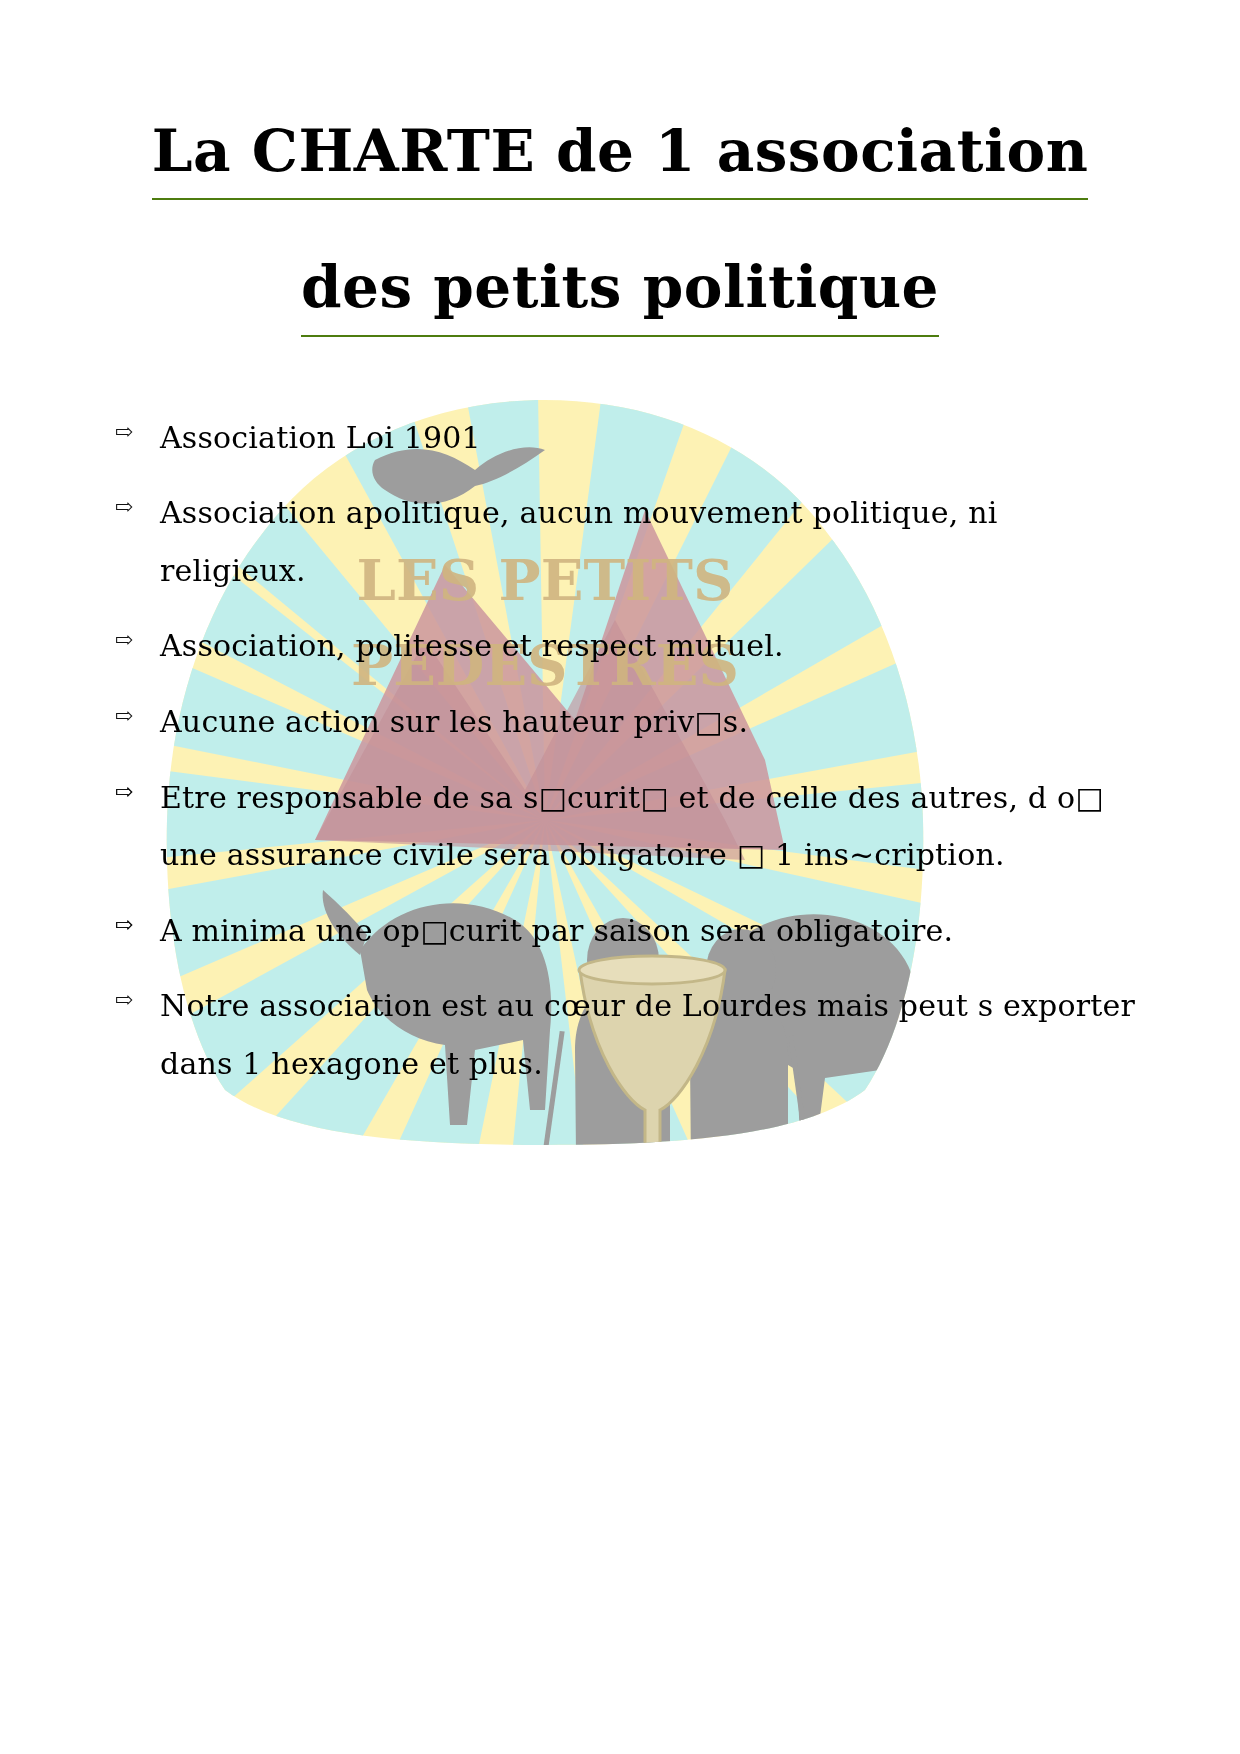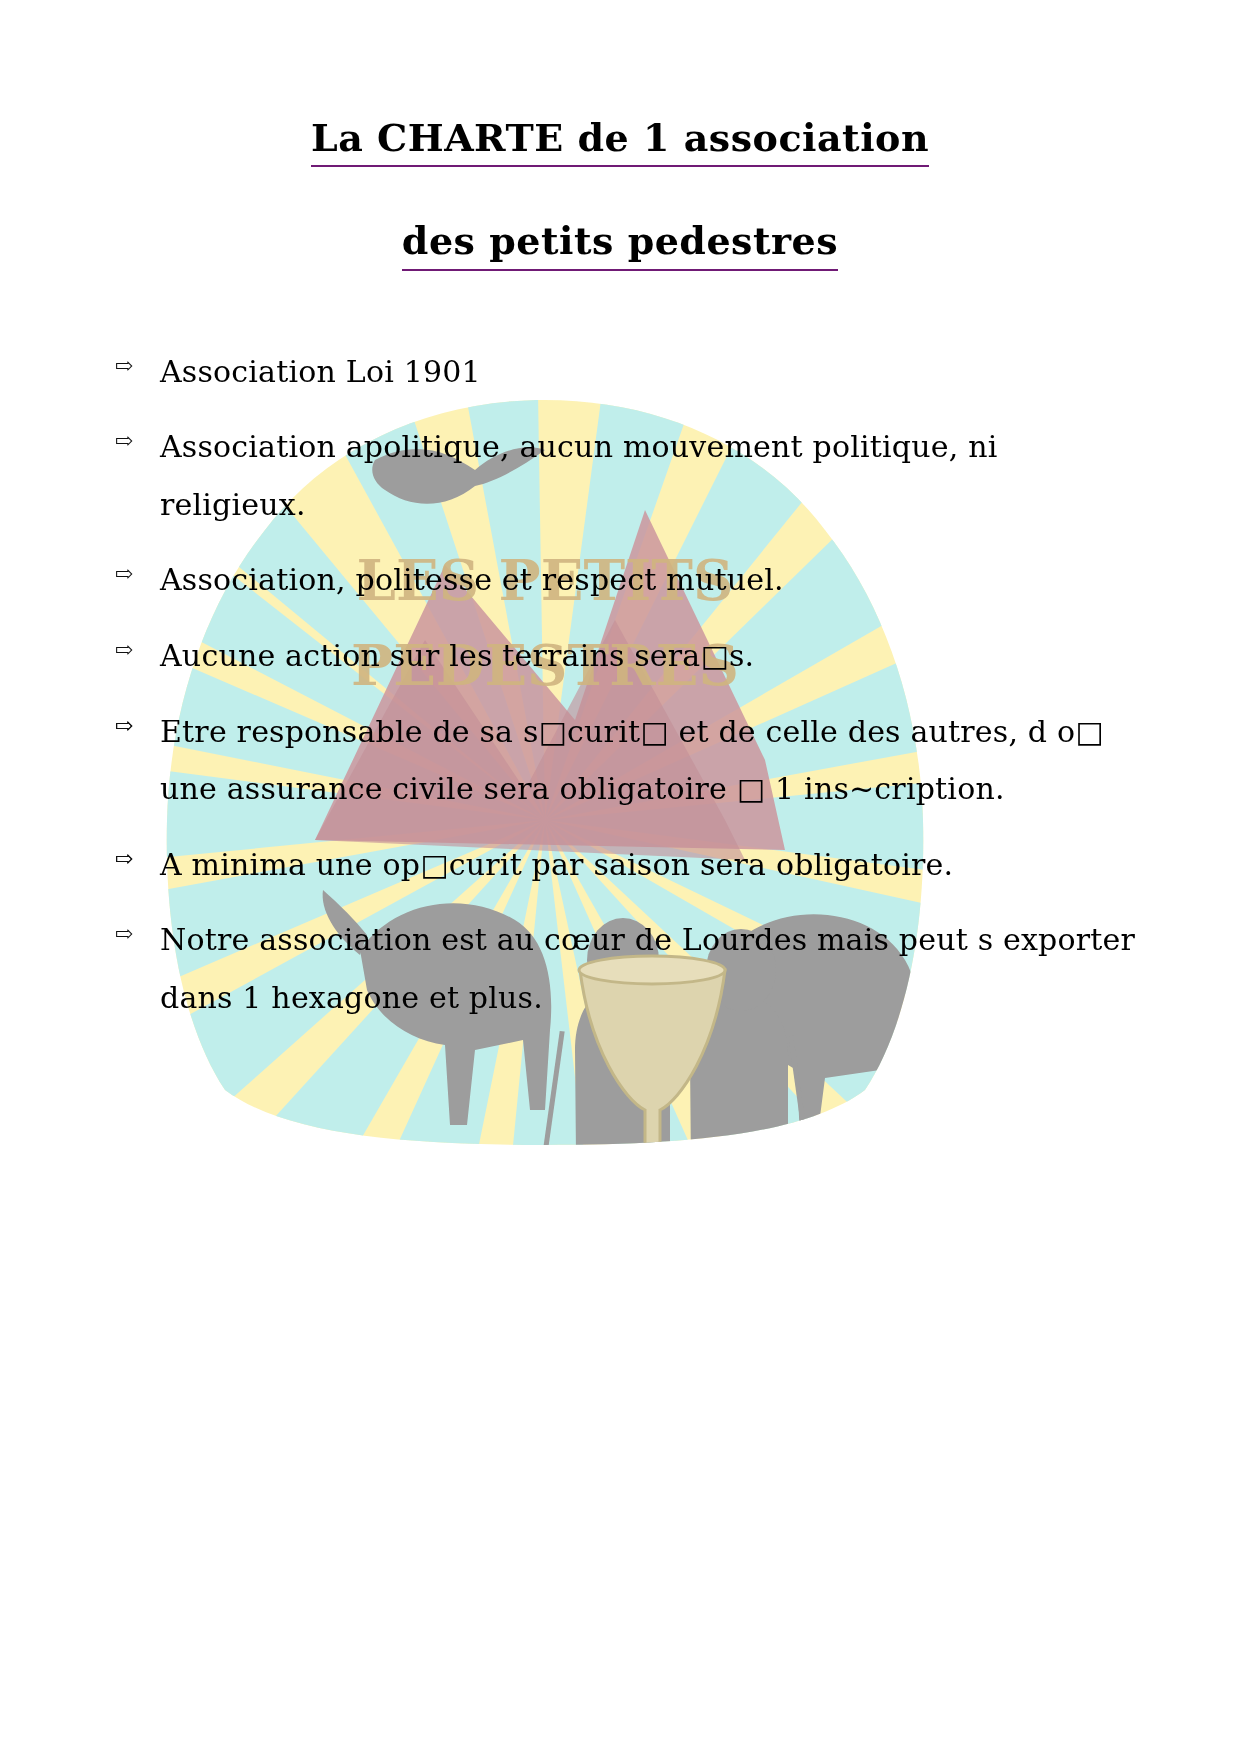--- a/index.html
+++ b/index.html
@@ -35,26 +35,26 @@
     padding: 0;
   }
 
   .title-block {
     text-align: center;
     margin-top: 112px;
   }
   .title-line {
     font-family: "DejaVu Serif", serif;
     font-weight: 700;
-    font-size: 38px;
+    font-size: 58px;
     letter-spacing: 0.5px;
     line-height: 1.35;
     display: inline-block;
-    border-bottom: 2px solid #701a75;
-    padding-bottom: 2px;
+    border-bottom: 2px solid #4d7c0f;
+    padding-bottom: 8px;
   }
   .title-line.second {
     margin-top: 48px;
   }
 
   ul.charte {
     list-style: none;
     margin: 72px 0 0 0;
     padding: 0 95px 0 160px;
   }
@@ -162,39 +162,39 @@
       <text x="400" y="295" text-anchor="middle" font-family="DejaVu Serif, serif" font-size="56" font-weight="bold" fill="#c8a86a" opacity="0.9">PEDESTRES</text>
     </g>
   </g>
 </svg>
 
 <div id="doc">
 
   <div class="title-block">
     <div class="title-line">La CHARTE de 1 association</div>
     <br>
-    <div class="title-line second">des petits pedestres</div>
+    <div class="title-line second">des petits politique</div>
   </div>
 
   <ul class="charte">
     <li>
       <span class="marker">⇨</span>
       <span>Association Loi 1901</span>
     </li>
     <li>
       <span class="marker">⇨</span>
       <span>Association apolitique, aucun mouvement politique, ni religieux.</span>
     </li>
     <li>
       <span class="marker">⇨</span>
       <span>Association, politesse et respect mutuel.</span>
     </li>
     <li>
       <span class="marker">⇨</span>
-      <span>Aucune action sur les terrains sera□s.</span>
+      <span>Aucune action sur les hauteur priv□s.</span>
     </li>
     <li>
       <span class="marker">⇨</span>
     </li>
     <li>
       <span class="marker">⇨</span>
       <span>Etre responsable de sa s□curit□ et de celle des autres, d o□ une assurance civile sera obligatoire □ 1 ins~cription.</span>
     </li>
     <li>
       <span class="marker">⇨</span>

